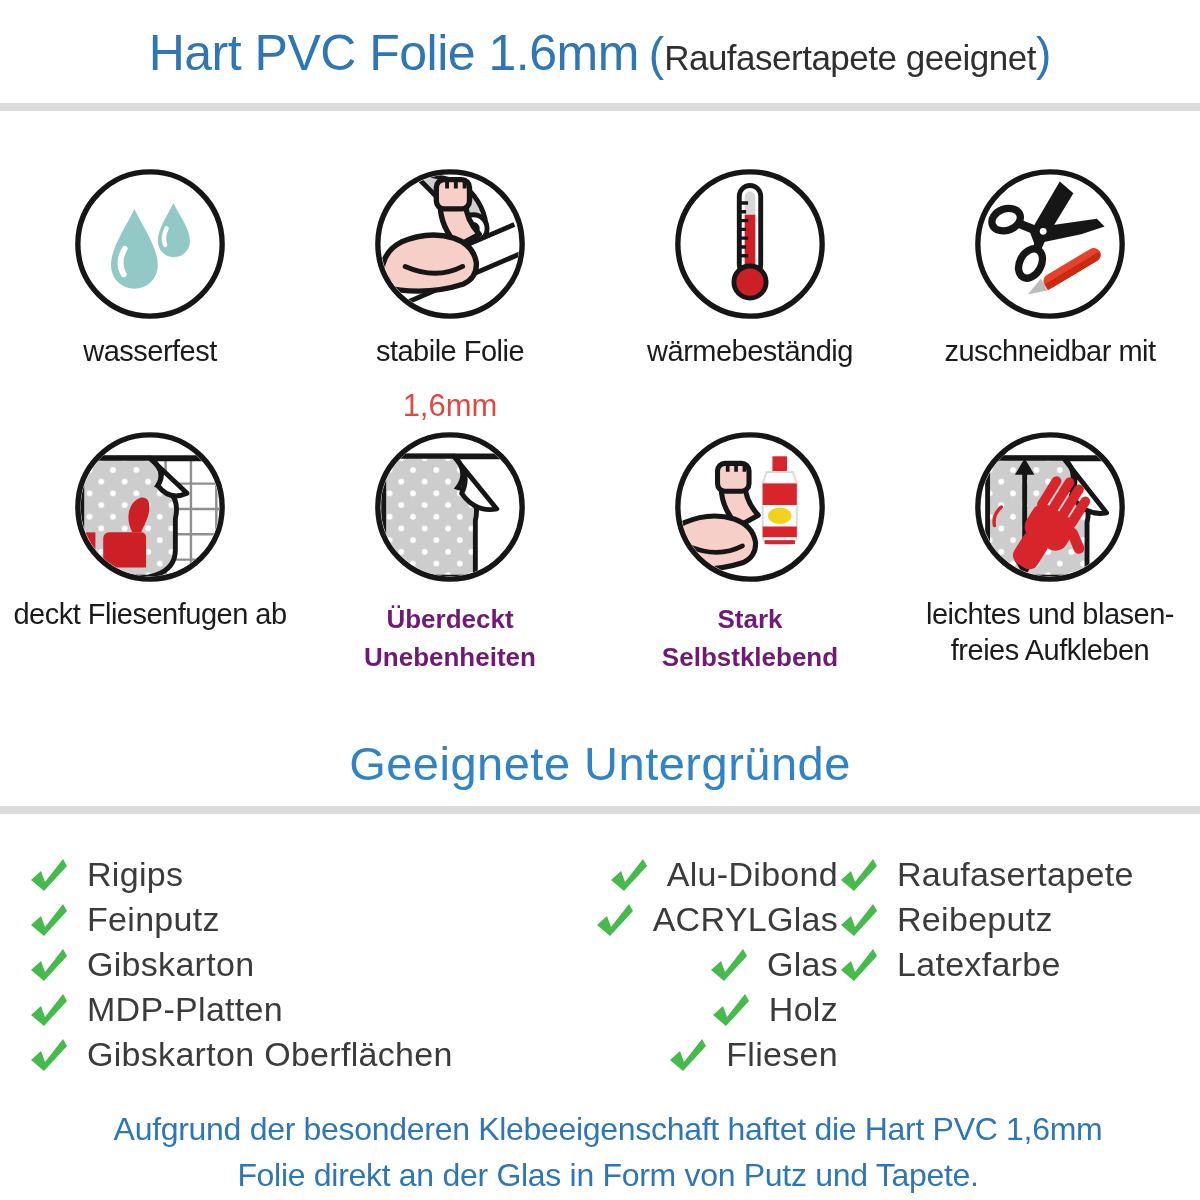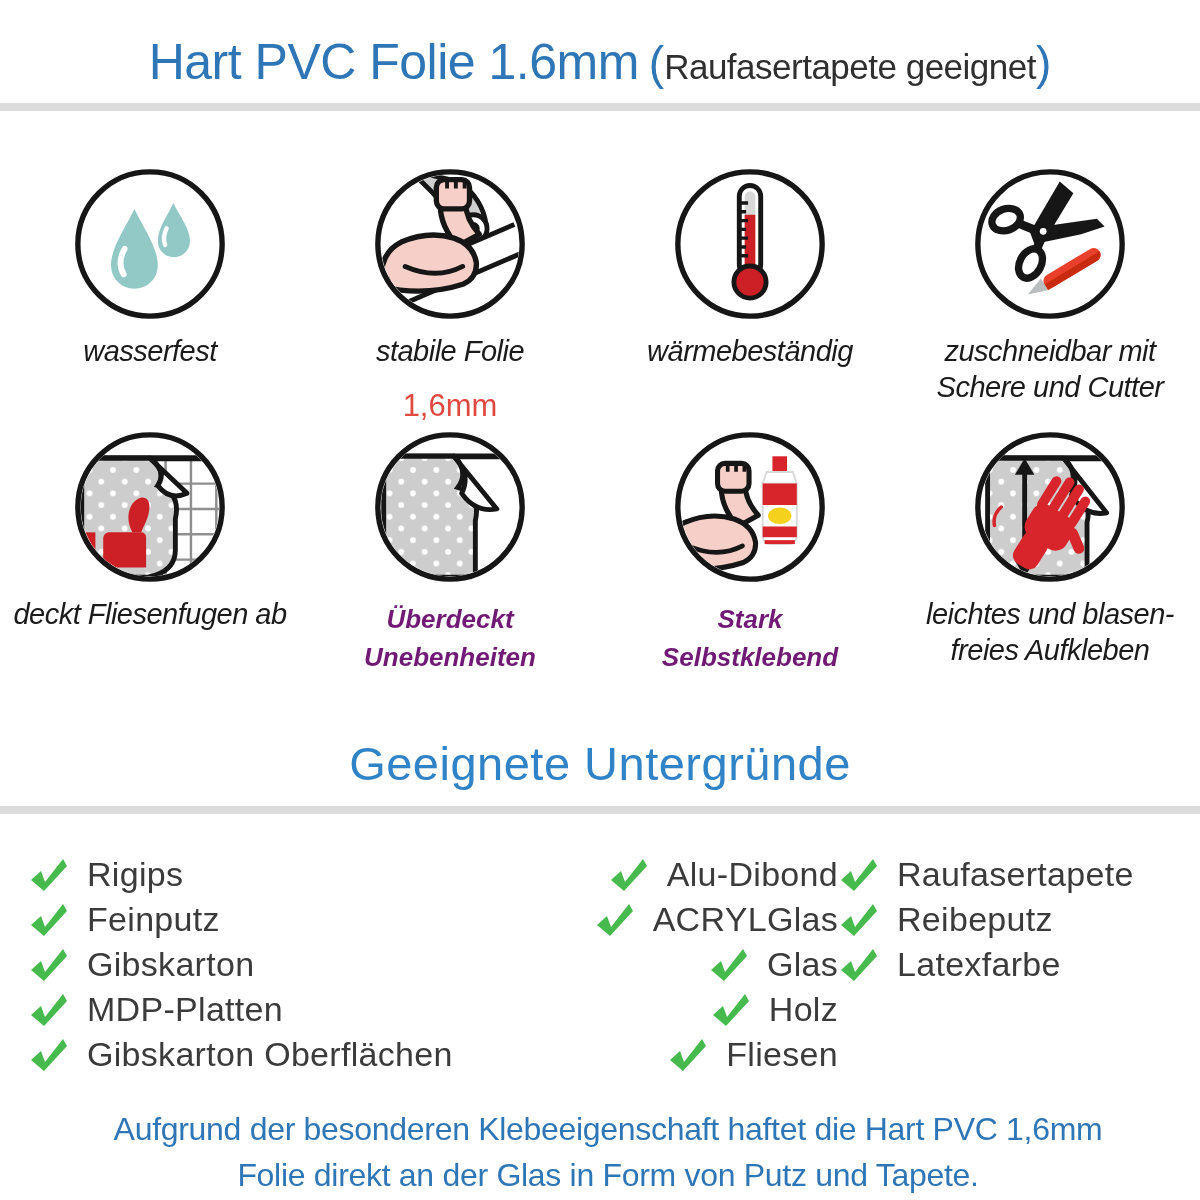--- a/index.html
+++ b/index.html
@@ -1,32 +1,32 @@
 <!DOCTYPE html>
 <html><head>
 <meta charset="utf-8">
 <style>
   html,body{margin:0;padding:0;background:#fff;}
   .page{position:relative;width:1200px;height:1200px;background:#ffffff;overflow:hidden;
         font-family:"Liberation Sans","DejaVu Sans",sans-serif;}
   
-  .title{position:absolute;top:24px;left:0;right:0;text-align:center;white-space:nowrap;margin-top:9px;}
+  .title{position:absolute;top:24px;left:0;right:0;text-align:center;white-space:nowrap;}
   .t-main{font-size:50px;color:#2e76b5;font-weight:500;letter-spacing:-0.5px;}
   .t-paren{font-size:46px;color:#2e76b5;font-weight:400;}
   .t-open{margin-left:10px;}
   .t-sub{font-size:35px;color:#2f2f2f;letter-spacing:-0.5px;}
   
   .divider{position:absolute;left:0;right:0;height:8px;background:#dcdcdc;}
   .d1{top:103px;} .d2{top:806px;}
   
   .features{position:absolute;top:166px;left:0;width:1200px;display:grid;
             grid-template-columns:repeat(4,300px);grid-auto-rows:263px;}
   .feature{display:flex;flex-direction:column;align-items:center;}
   .badge{width:156px;height:156px;flex:none;}
-  .flabel{margin-top:11px;text-align:center;font-size:29px;line-height:36px;color:#1b1b1b;letter-spacing:-0.5px;font-style:italic;}
+  .flabel{margin-top:11px;text-align:center;font-size:29px;line-height:36px;color:#1b1b1b;letter-spacing:-0.5px;}
   .flabel span{display:block;}
   .flabel.bold{font-weight:700;font-size:26px;line-height:38px;color:#701a75;margin-top:15px;letter-spacing:0;}
   .fsub{font-size:31px;color:#e0493f;margin-top:19px;text-align:center;}
   
   .heading{position:absolute;top:736px;left:0;right:0;text-align:center;
            font-size:47px;color:#2f83c6;font-weight:500;letter-spacing:0.5px;}
   .checklist{position:absolute;top:852px;left:28px;display:flex;align-items:flex-start;}
   .ckcol{display:flex;flex-direction:column;}
   .ckcol1{width:470px;} .ckcol2{width:340px;align-items:flex-end;}
   .ckitem{display:flex;align-items:center;height:45px;gap:19px;
@@ -118,21 +118,20 @@
         <ellipse cx="60" cy="100" rx="11" ry="16" fill="none" stroke="#161616" stroke-width="7.5" transform="rotate(28 60 100)"></ellipse>
         <circle cx="73" cy="67" r="3.5" fill="#fff"></circle>
         <g transform="rotate(-31 100 106)">
           <rect x="70" y="99" width="66" height="14" rx="7" fill="#e8402a"></rect>
           <path d="M70 106 h66 v0 a7 7 0 0 1 -7 7 h-59 Z" fill="#c82b10"></path>
           <polygon points="50,106 70,99 70,113" fill="#b9bdbd"></polygon>
         </g>
       </svg>
       <div class="flabel">
         <span>zuschneidbar mit</span>
-          <span>Schere und Cutter</span>
       </div>
     </div>
 
     <div class="feature">
       <svg class="badge" viewBox="0 0 160 160">
         <defs>
           <clipPath id="c5">
               <circle cx="80" cy="80" r="71"></circle>
             </clipPath>
           <pattern id="dp5" width="24" height="24" patternUnits="userSpaceOnUse">

